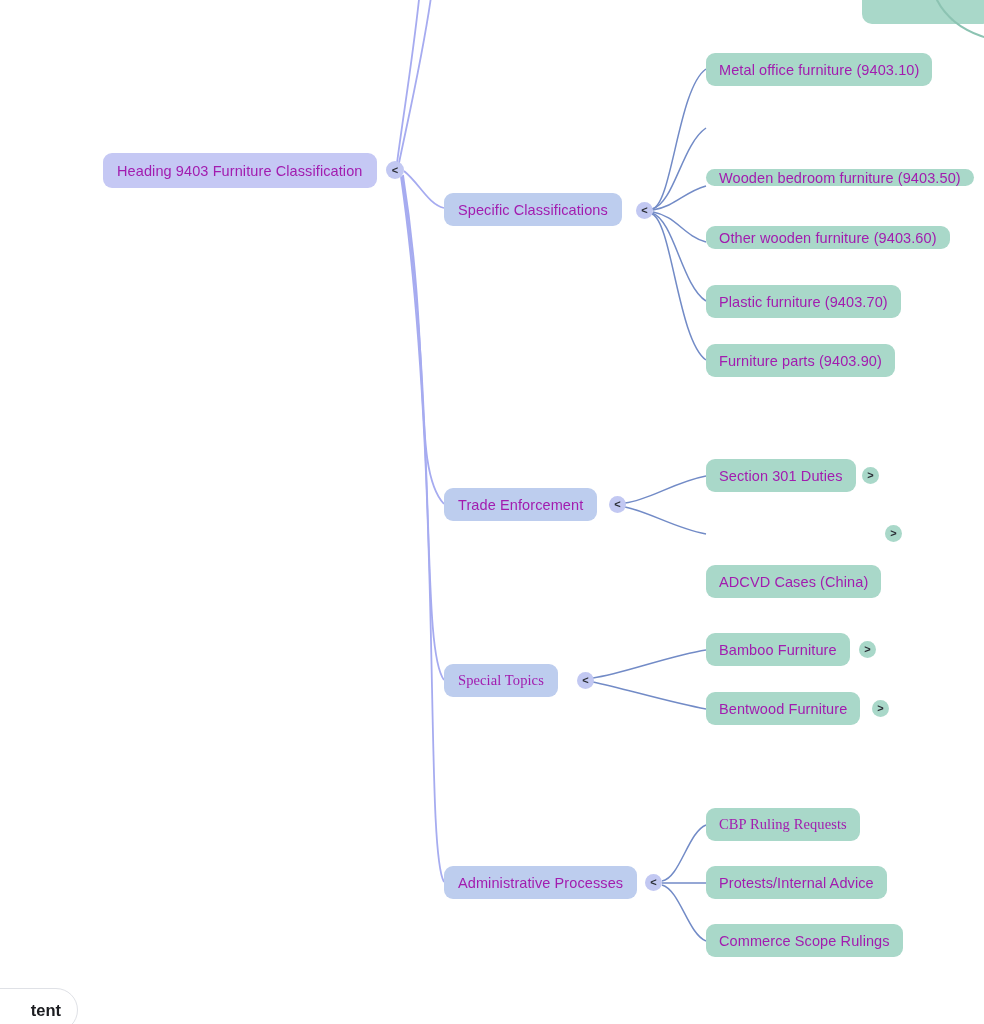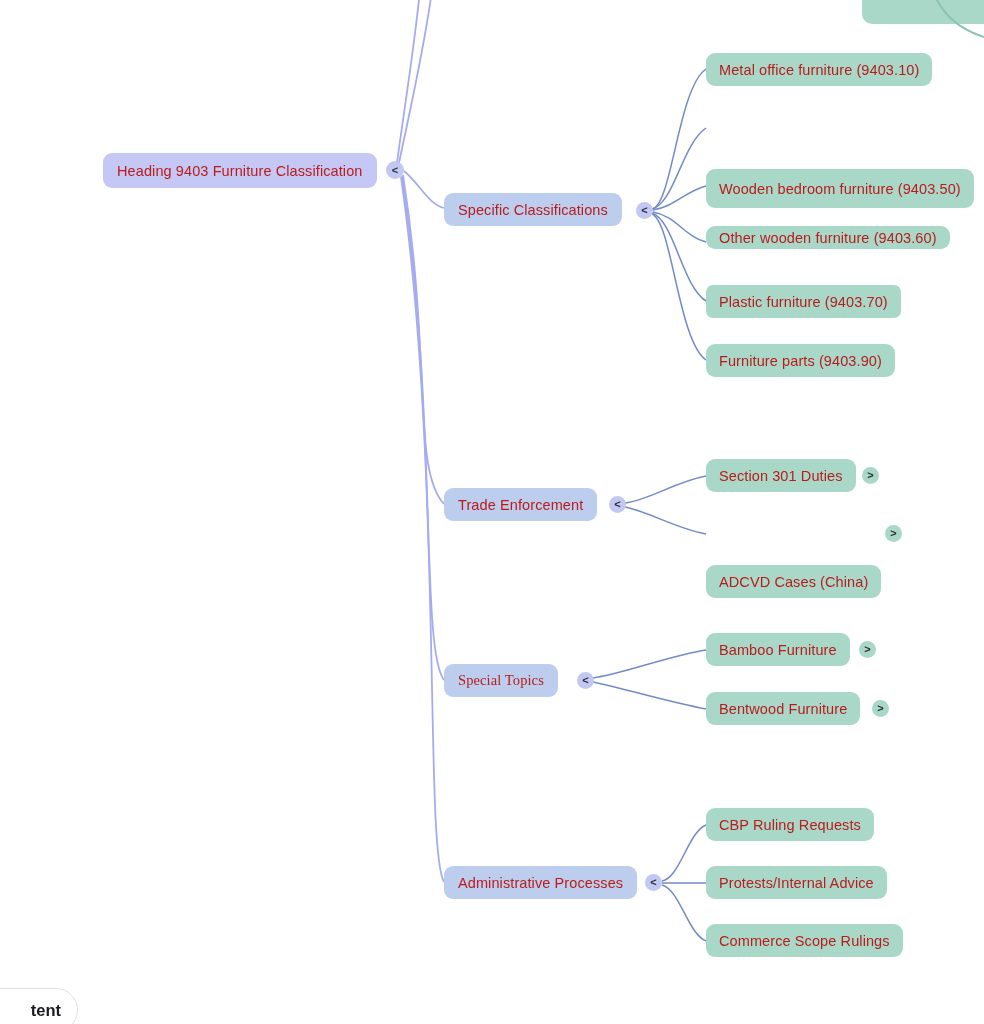--- a/index.html
+++ b/index.html
@@ -29,21 +29,21 @@
     height: 1024px;
     pointer-events: none;
   }
   .node {
     position: absolute;
     box-sizing: border-box;
     display: flex;
     align-items: center;
     border-radius: 9px;
     white-space: nowrap;
-    color: #b91c1c;
+    color: #a21caf;
     letter-spacing: 0.1px;
   }
   .node-root {
     background: #c5c8f4;
     font-size: 14.5px;
     padding: 0 14px;
   }
   .node-branch {
     background: #bdcdee;
     font-size: 14.5px;
@@ -154,27 +154,27 @@
   <div class="node node-branch" style="left: 444px; top: 193px; height: 33px;">
     <span>Specific Classifications</span>
   </div>
   <div class="toggle toggle-purple" style="left: 636px; top: 202px; width: 17px; height: 17px;">
     <span>&lt;</span>
   </div>
 
   <div class="node node-leaf" style="left: 706px; top: 53px; height: 33px;">
     <span>Metal office furniture (9403.10)</span>
   </div>
-  <div class="node node-leaf" style="left: 706px; top: 169px; height: 39px; justify-content: center;">
+  <div class="node node-leaf" style="left: 706px; top: 169px; height: 17px; justify-content: center;">
     <span>Wooden bedroom furniture (9403.50)</span>
   </div>
   <div class="node node-leaf" style="left: 706px; top: 226px; height: 23px;">
     <span>Other wooden furniture (9403.60)</span>
   </div>
-  <div class="node node-leaf" style="left: 706px; top: 285px; height: 33px; border-radius: 7px;">
+  <div class="node node-leaf" style="left: 706px; top: 285px; height: 33px;">
     <span>Plastic furniture (9403.70)</span>
   </div>
   <div class="node node-leaf" style="left: 706px; top: 344px; height: 33px;">
     <span>Furniture parts (9403.90)</span>
   </div>
 
   <div class="node node-branch" style="left: 444px; top: 488px; height: 33px;">
     <span>Trade Enforcement</span>
   </div>
   <div class="toggle toggle-purple" style="left: 609px; top: 496px; width: 17px; height: 17px;">
@@ -216,21 +216,21 @@
     <span>&gt;</span>
   </div>
 
   <div class="node node-branch" style="left: 444px; top: 866px; height: 33px;">
     <span>Administrative Processes</span>
   </div>
   <div class="toggle toggle-purple" style="left: 645px; top: 874px; width: 17px; height: 17px;">
     <span>&lt;</span>
   </div>
 
-  <div class="node node-leaf" style="left: 706px; top: 808px; height: 33px;">
+  <div class="node node-leaf" style="left: 706px; top: 808px; height: 33px; font-family: Liberation Serif, serif;">
     <span>CBP Ruling Requests</span>
   </div>
   <div class="node node-leaf" style="left: 706px; top: 924px; height: 33px;">
     <span>Commerce Scope Rulings</span>
   </div>
   <div class="node node-leaf" style="left: 706px; top: 866px; height: 33px;">
     <span>Protests/Internal Advice</span>
   </div>
 
   <div class="bottom-pill" style="left: -62px; top: 988px; width: 140px; height: 44px;">

